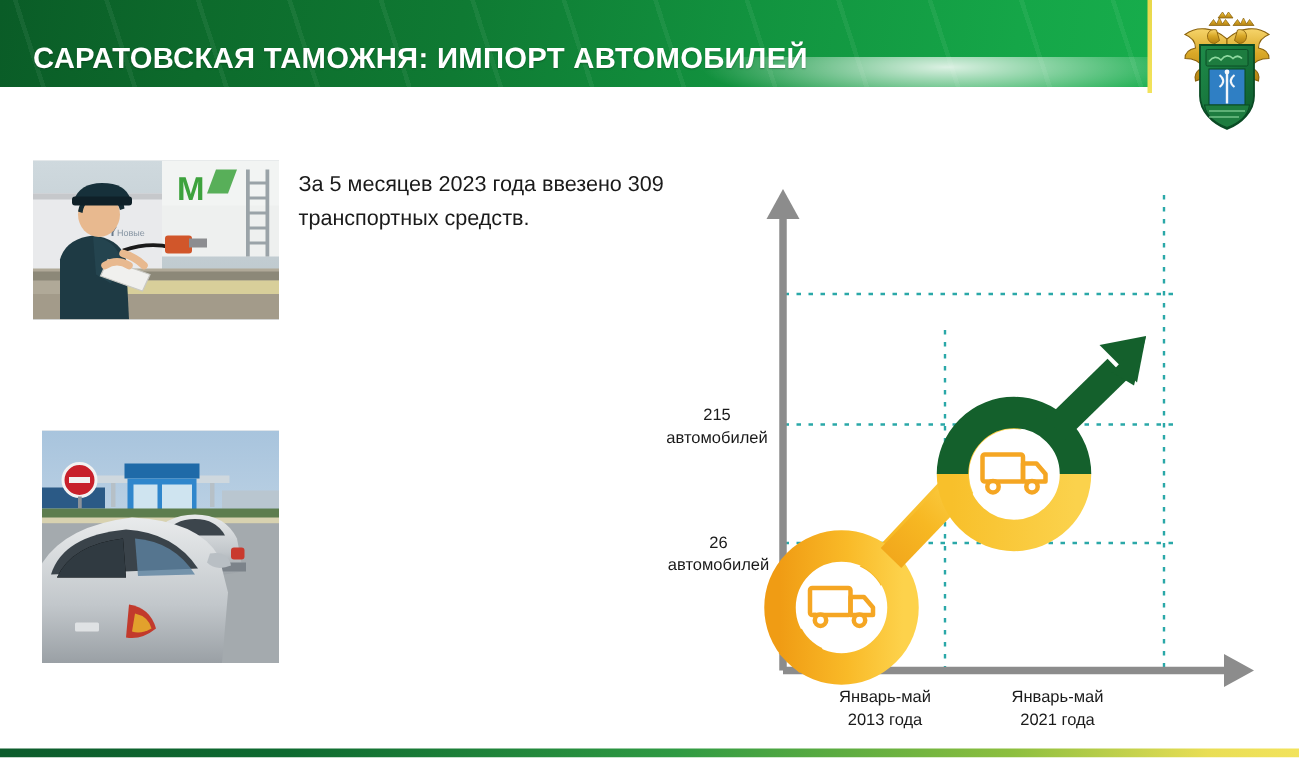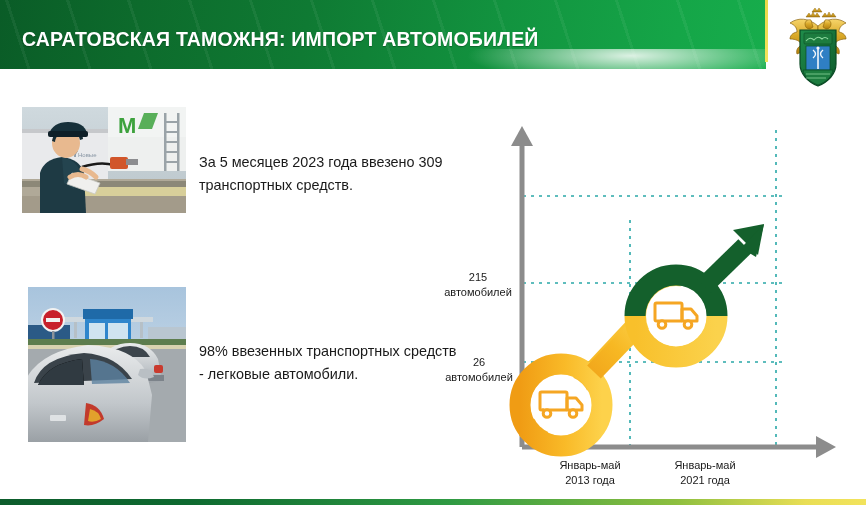--- a/index.html
+++ b/index.html
@@ -12,21 +12,21 @@
   #slide {
     position: relative;
     width: 866px; height: 511px;
     background: #ffffff;
   }
 
   
   .header-band {
     position: absolute;
     left: 0; top: 0;
-    width: 766px; height: 69px;
+    width: 766px; height: 58px;
     background: linear-gradient(100deg,
         #0a5c27 0%,
         #0d6b2c 18%,
         #0f7a33 40%,
         #12933f 65%,
         #15a648 88%,
         #17ad4c 100%);
     overflow: hidden;
   }
   .header-stripes {
@@ -89,21 +89,20 @@
     left: 28px; top: 287px;
     width: 158px; height: 155px;
   }
 
   
   .body-text {
     position: absolute;
     color: #1a1a1a;
     font-size: 14.4px;
     line-height: 23px;
-    margin-top: 39px;
   }
   #text-block-1 { left: 199px; top: 112px; width: 250px; }
   #text-block-2 { left: 199px; top: 301px; width: 260px; }
   .body-text p { margin: 0; }
   .body-text .gap { height: 20px; }
 
   
   #chart {
     position: absolute;
     left: 430px; top: 120px;
@@ -284,21 +283,20 @@
       <rect x="22" y="128" width="16" height="6" rx="1" fill="#dfe2e4"></rect>
     </svg>
   </div>
 
   <div class="body-text" id="text-block-1">
     <p>За 5 месяцев 2023 года ввезено 309 транспортных средств.</p>
     <div class="gap"></div>
   </div>
 
   <div class="body-text" id="text-block-2">
-    <p>98%  ввезенных транспортных средств - легковые автомобили.</p>
     <div class="gap"></div>
   </div>
 
   <div id="chart">
 
     <div class="axis-label" id="label-309">
       <div>215</div>
       <div>автомобилей</div>
     </div>
     <div class="axis-label" id="label-26">

